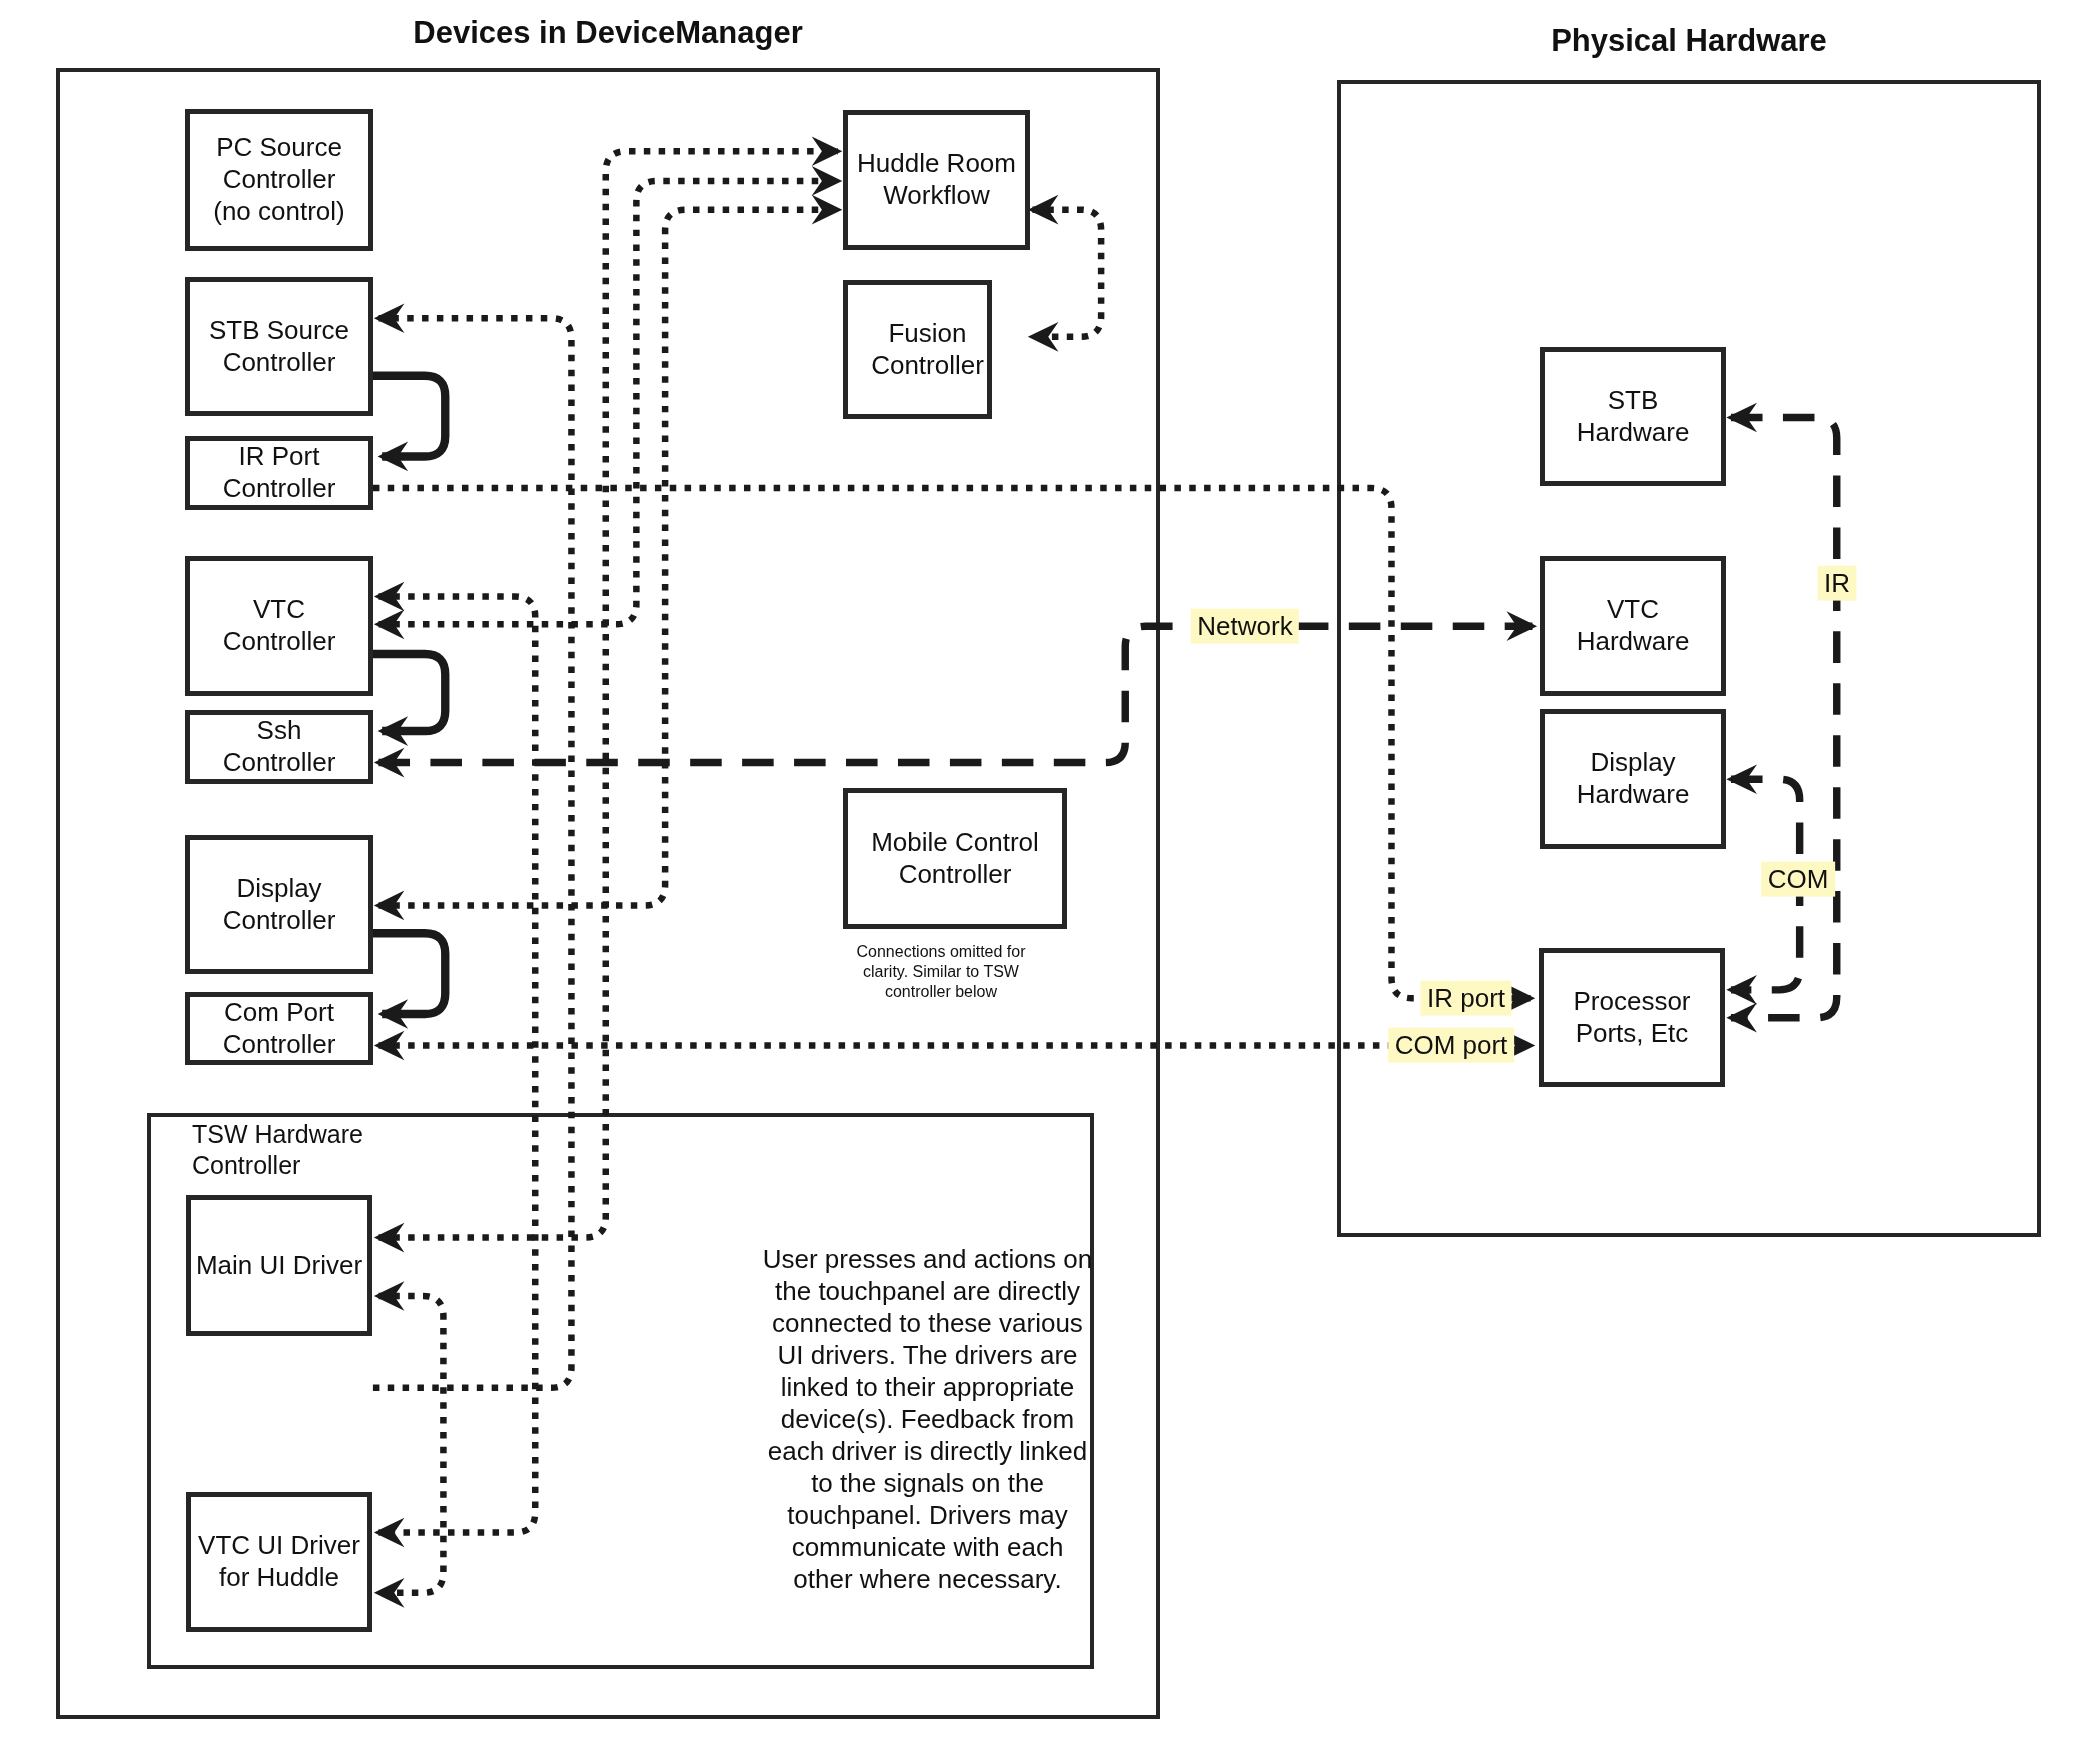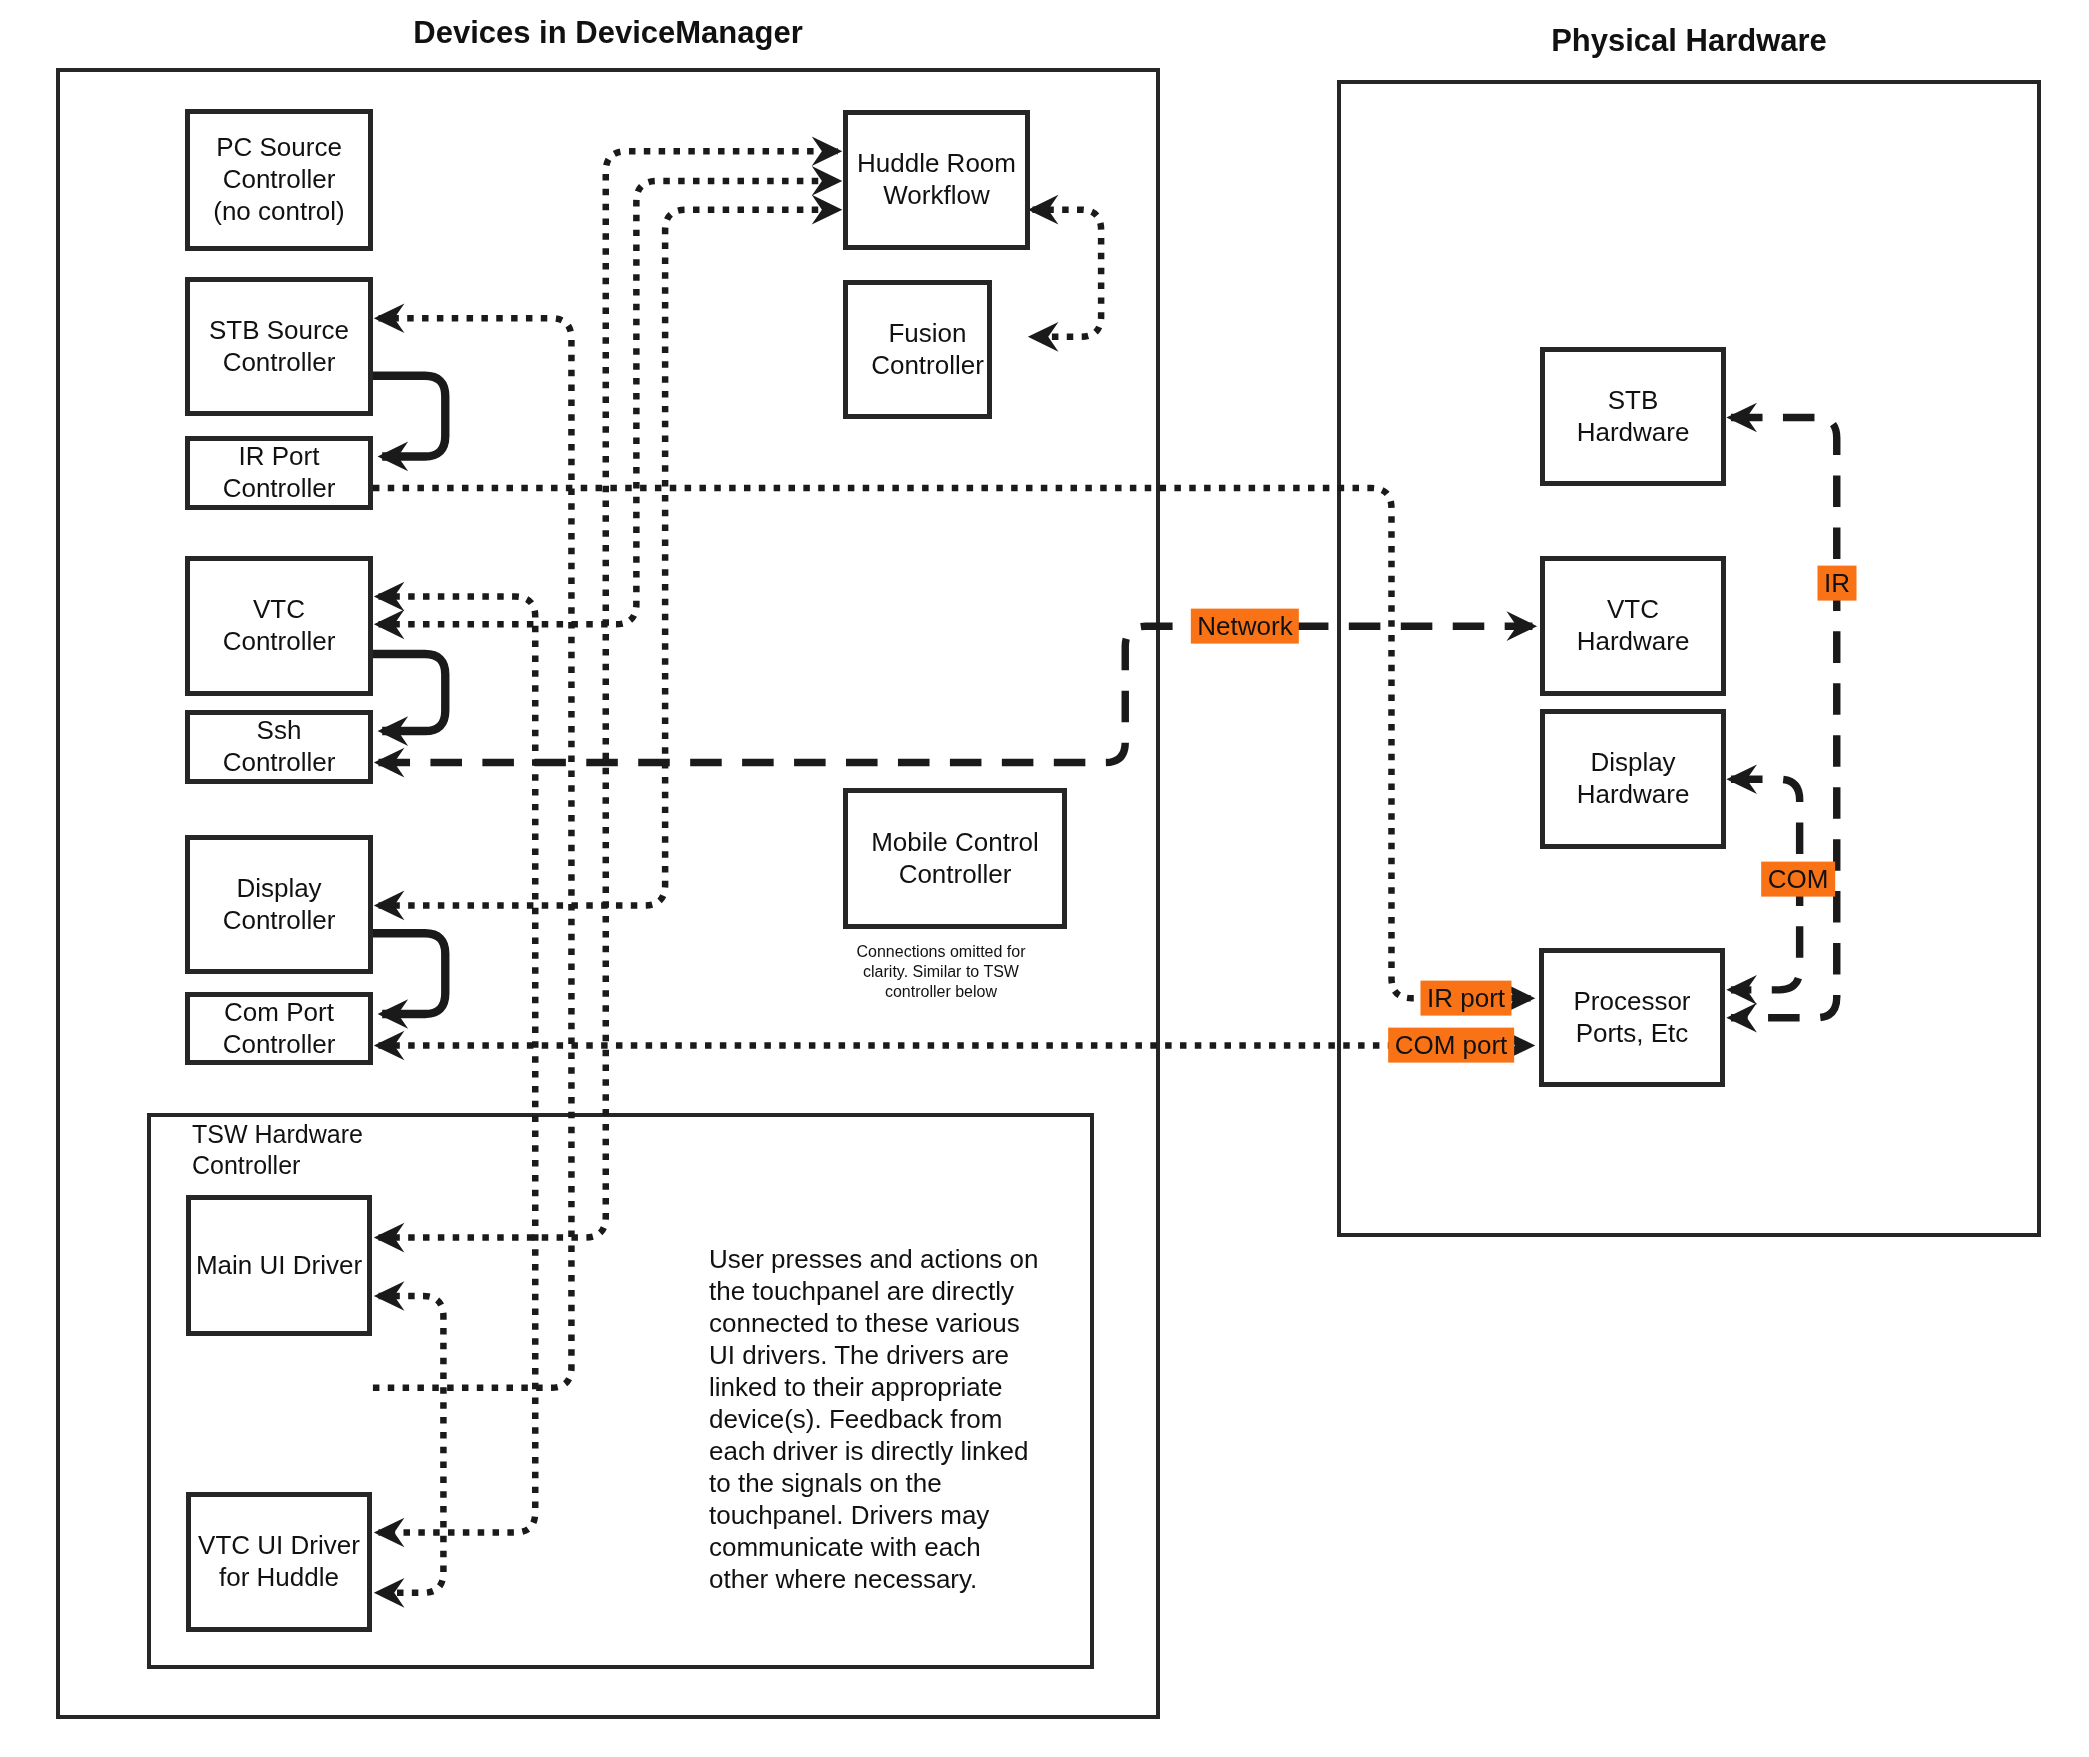--- a/index.html
+++ b/index.html
@@ -12,25 +12,25 @@
   .node{
     position:absolute;box-sizing:border-box;border:5.6px solid #262626;background:#ffffff;
     display:flex;align-items:center;justify-content:center;text-align:center;
     font-size:26px;line-height:1.22;white-space:pre-line;z-index:2;
   }
   .diagram-title{
     position:absolute;transform:translateX(-50%);font-size:31px;font-weight:bold;
     white-space:nowrap;z-index:3;
   }
   .tsw-label{position:absolute;font-size:25px;line-height:1.25;white-space:pre-line;z-index:2;margin-left:9px;}
-  .note{position:absolute;font-size:26px;line-height:1.232;white-space:pre-line;text-align:left;z-index:2;}
+  .note{position:absolute;font-size:26px;line-height:1.232;white-space:pre-line;text-align:center;z-index:2;margin-left:47px;}
   .caption{position:absolute;transform:translateX(-50%);font-size:16px;line-height:1.24;
     white-space:pre-line;text-align:center;z-index:2;}
   .wlabel{
-    position:absolute;transform:translate(-50%,-50%);background:#f97316;
+    position:absolute;transform:translate(-50%,-50%);background:#fef9c3;
     padding:1.9px 6.5px;font-size:26px;white-space:nowrap;z-index:3;
   }
 </style>
 </head>
 <body>
 
 <div id="stage">
 
   <div class="panel" style="left:56px;top:68px;width:1104px;height:1651px;"></div>
   <div class="panel" style="left:1337px;top:80px;width:704px;height:1157px;"></div>

